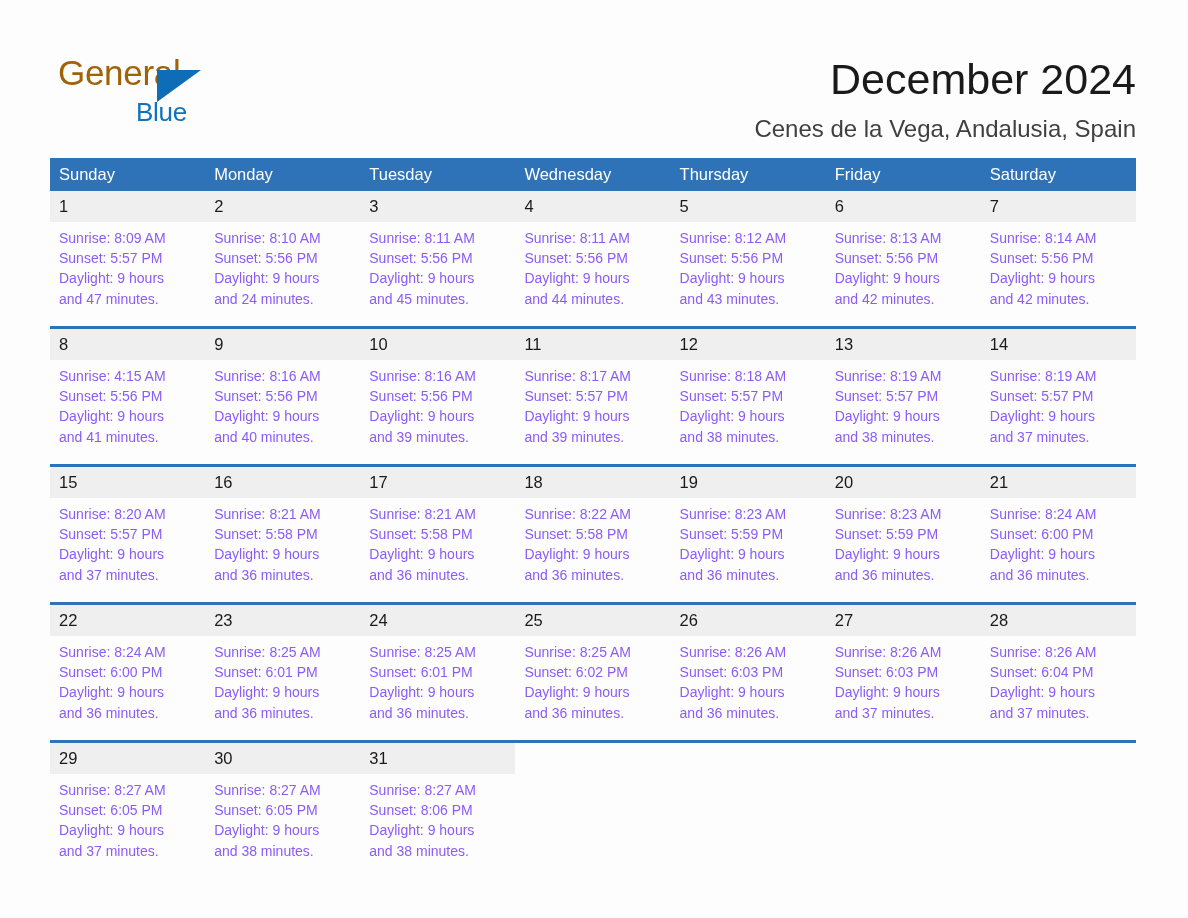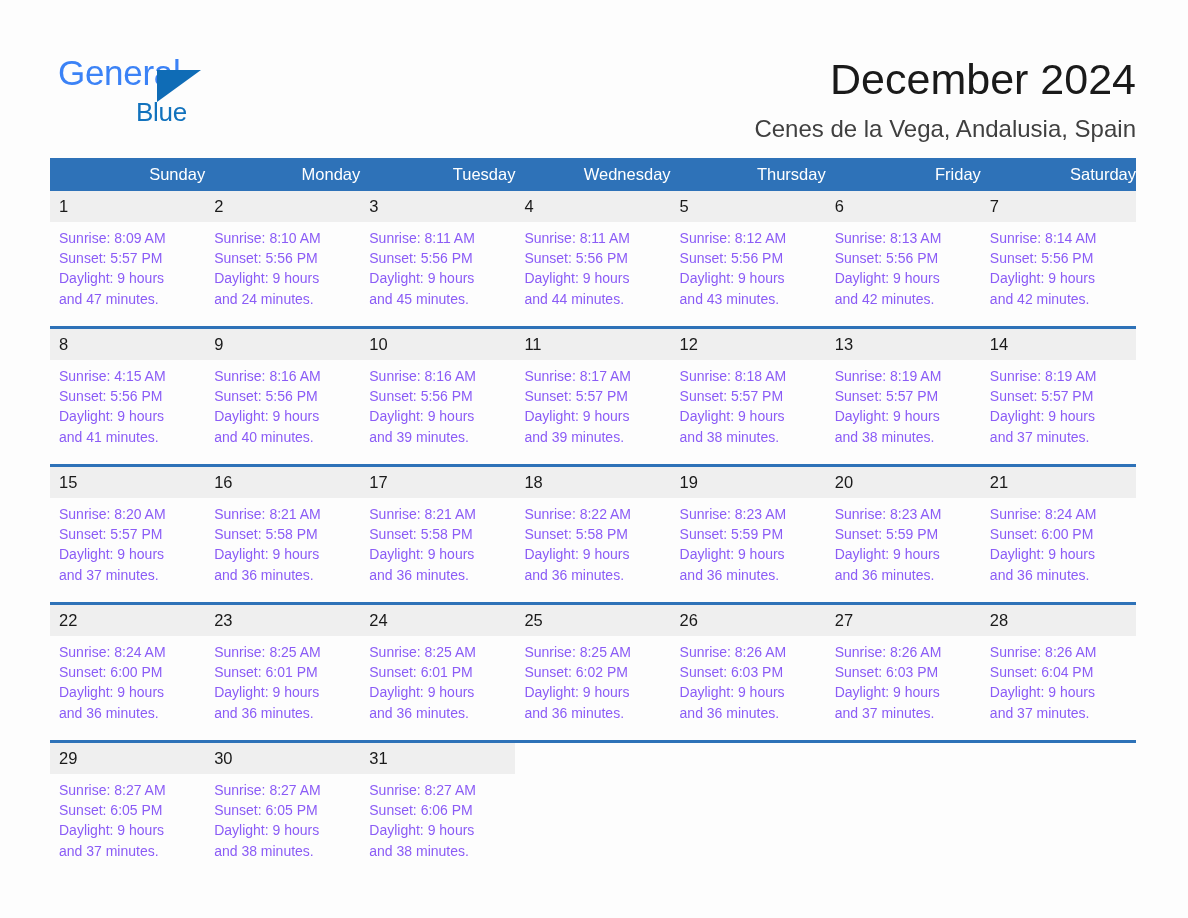--- a/index.html
+++ b/index.html
@@ -33,21 +33,21 @@
     position: absolute;
     left: 8px;
     top: 10px;
     width: 260px;
     height: 80px;
   }
   .brand-line1 {
     position: relative;
     font-size: 35px;
     line-height: 38px;
-    color: #3b82f6;
+    color: #a16207;
     letter-spacing: -0.3px;
     display: inline-block;
   }
   .brand-tri {
     position: absolute;
     left: 99px;
     top: 16px;
     width: 0;
     height: 0;
     border-left: 44px solid #0f6cb6;
@@ -92,21 +92,21 @@
     border-collapse: collapse;
     table-layout: fixed;
   }
   .calendar col { width: 155.14px; }
 
   .calendar thead th {
     background: #2e72b8;
     color: #ffffff;
     font-size: 16.5px;
     font-weight: normal;
-    text-align: right;
+    text-align: left;
     padding: 6px 0 7px 9px;
     height: 20px;
     vertical-align: middle;
     border: none;
   }
 
   .calendar tbody td {
     vertical-align: top;
     padding: 0;
     border: none;
@@ -526,21 +526,21 @@
             <div>Daylight: 9 hours</div>
             <div>and 38 minutes.</div>
           </div>
             </div>
           </td>
         <td>
             <div class="cell-inner">
           <div class="daynum">31</div>
           <div class="details">
             <div>Sunrise: 8:27 AM</div>
-            <div>Sunset: 6:06 PM</div>
+            <div>Sunset: 8:06 PM</div>
             <div>Daylight: 9 hours</div>
             <div>and 38 minutes.</div>
           </div>
             </div>
           </td>
         <td class="cell-empty">
             <div class="cell-inner">
           <div class="daynum"></div>
         </div>
           </td>

